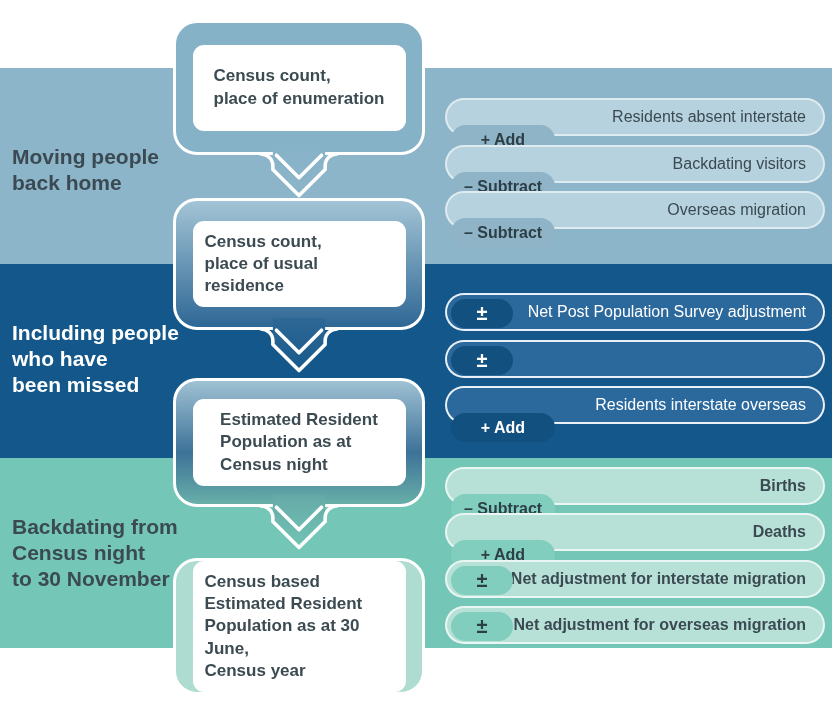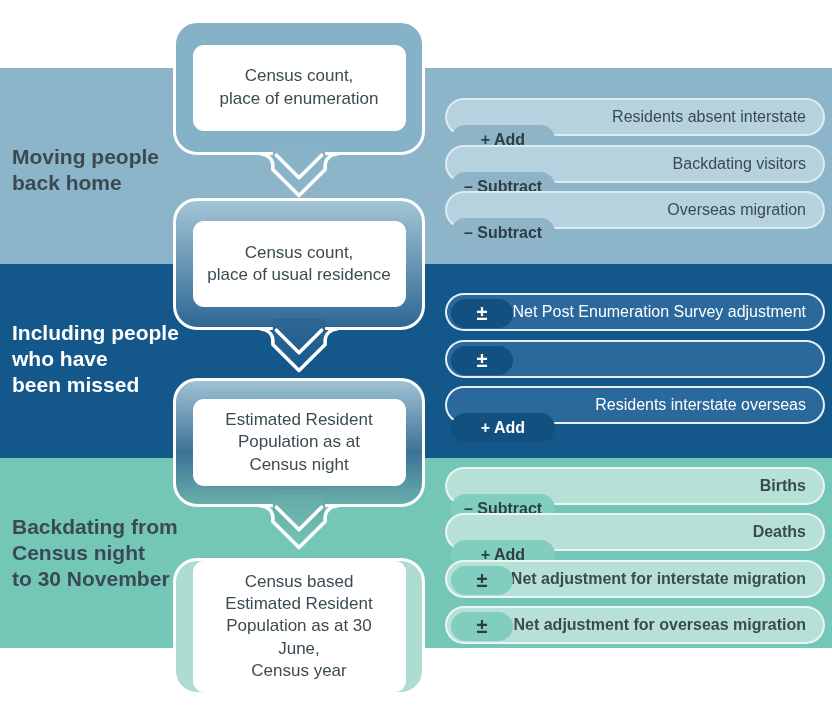--- a/index.html
+++ b/index.html
@@ -22,22 +22,22 @@
   .fc{
     position:absolute;left:173px;width:252px;border:3px solid #fff;border-radius:24px;
     box-sizing:border-box;display:flex;align-items:center;justify-content:center;z-index:2;
   }
   .fc.c1{top:20px;height:135px;background:var(--container1,#86b2c7);}
   .fc.c2{top:198px;height:132px;background:linear-gradient(180deg,var(--container2_top,#a3c4d5) 0%,var(--container2_bottom,#2e6795) 100%);}
   .fc.c3{top:378px;height:129px;background:linear-gradient(180deg,var(--container3_top,#9fc1d3) 0%,var(--container3_mid,#3d7298) 58%,var(--container3_bottom,#68afa9) 100%);}
   .fc.c4{top:558px;height:137px;background:var(--container4,#aedcd1);}
   .whitebox{
     background:#fff;border-radius:11px;width:213px;min-height:86px;box-sizing:border-box;
-    display:flex;align-items:center;justify-content:center;text-align:center;
-    padding:10px 12px;font-size:17px;font-weight:normal;line-height:1.3;
+    display:flex;align-items:center;justify-content:center;text-align:left;
+    padding:10px 12px;font-size:17px;font-weight:bold;line-height:1.3;
     color:var(--text_box,#3c4b52);white-space:pre-line;
   }
   
   .arrow{position:absolute;left:261px;width:76px;height:60px;z-index:4;overflow:visible;}
   .arrow .aline{fill:none;stroke:#fff;stroke-width:3;stroke-linejoin:round;stroke-linecap:round;}
   #g1 .s0{stop-color:var(--arrow1_top,#86b2c7);} #g1 .s1{stop-color:var(--arrow1_bottom,#8db5c9);}
   #g2 .s0{stop-color:var(--arrow2_top,#2e6795);} #g2 .s1{stop-color:var(--arrow2_bottom,#175a8c);}
   #g3 .s0{stop-color:var(--arrow3_top,#66aaa8);} #g3 .s1{stop-color:var(--arrow3_bottom,#72c4b4);}
   
   .pill{
@@ -141,21 +141,21 @@
     <span class="badge w">– Subtract</span>
     <span class="plabel">Backdating visitors</span>
   </div>
   <div class="pill s1" style="top:191px">
     <span class="badge w">– Subtract</span>
     <span class="plabel">Overseas migration</span>
   </div>
 
   <div class="pill s2" style="top:293px">
     <span class="badge pm">±</span>
-    <span class="plabel">Net Post Enumeration Survey adjustment</span>
+    <span class="plabel">Net Post Population Survey adjustment</span>
   </div>
   <div class="pill s2" style="top:340px">
     <span class="badge pm">±</span>
   </div>
   <div class="pill s2" style="top:386px">
     <span class="badge w">+ Add</span>
     <span class="plabel">Residents interstate overseas</span>
   </div>
 
   <div class="pill s3" style="top:467px">

